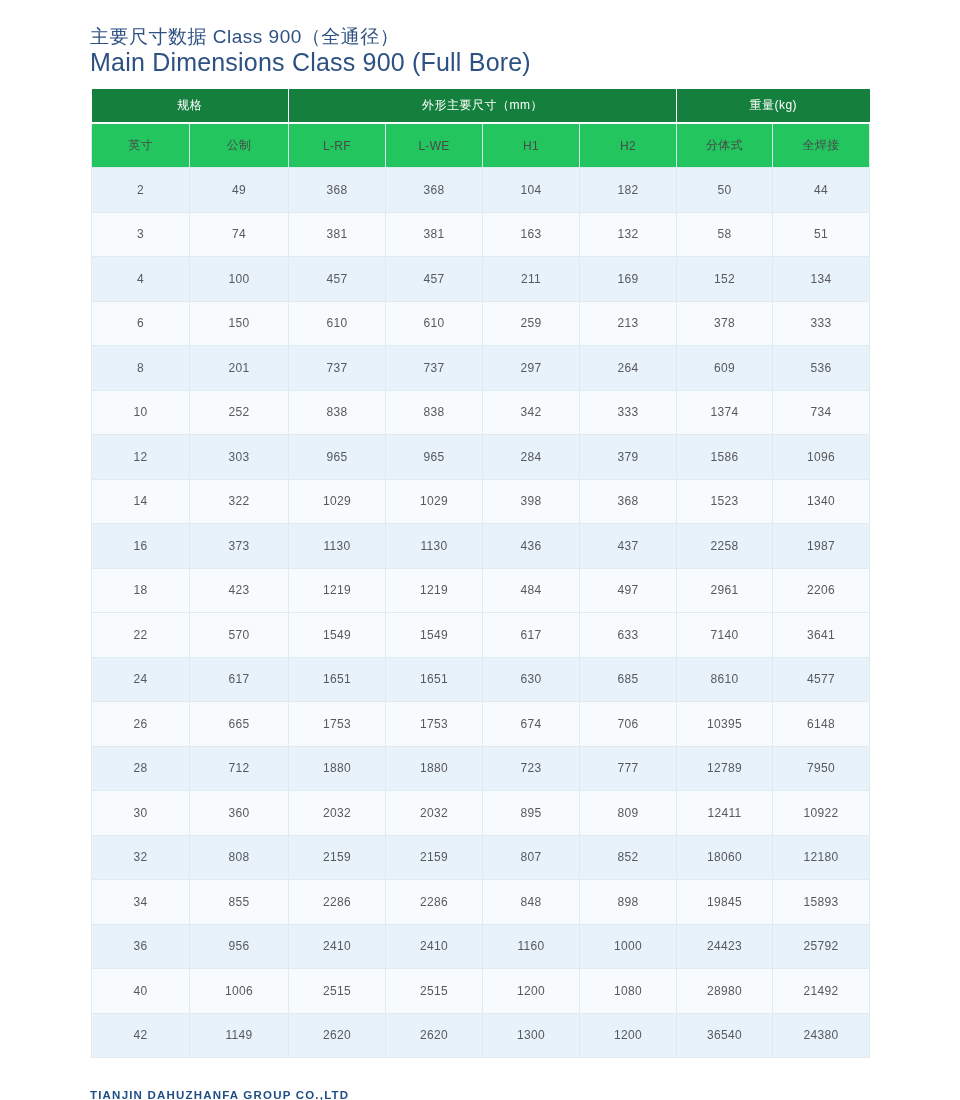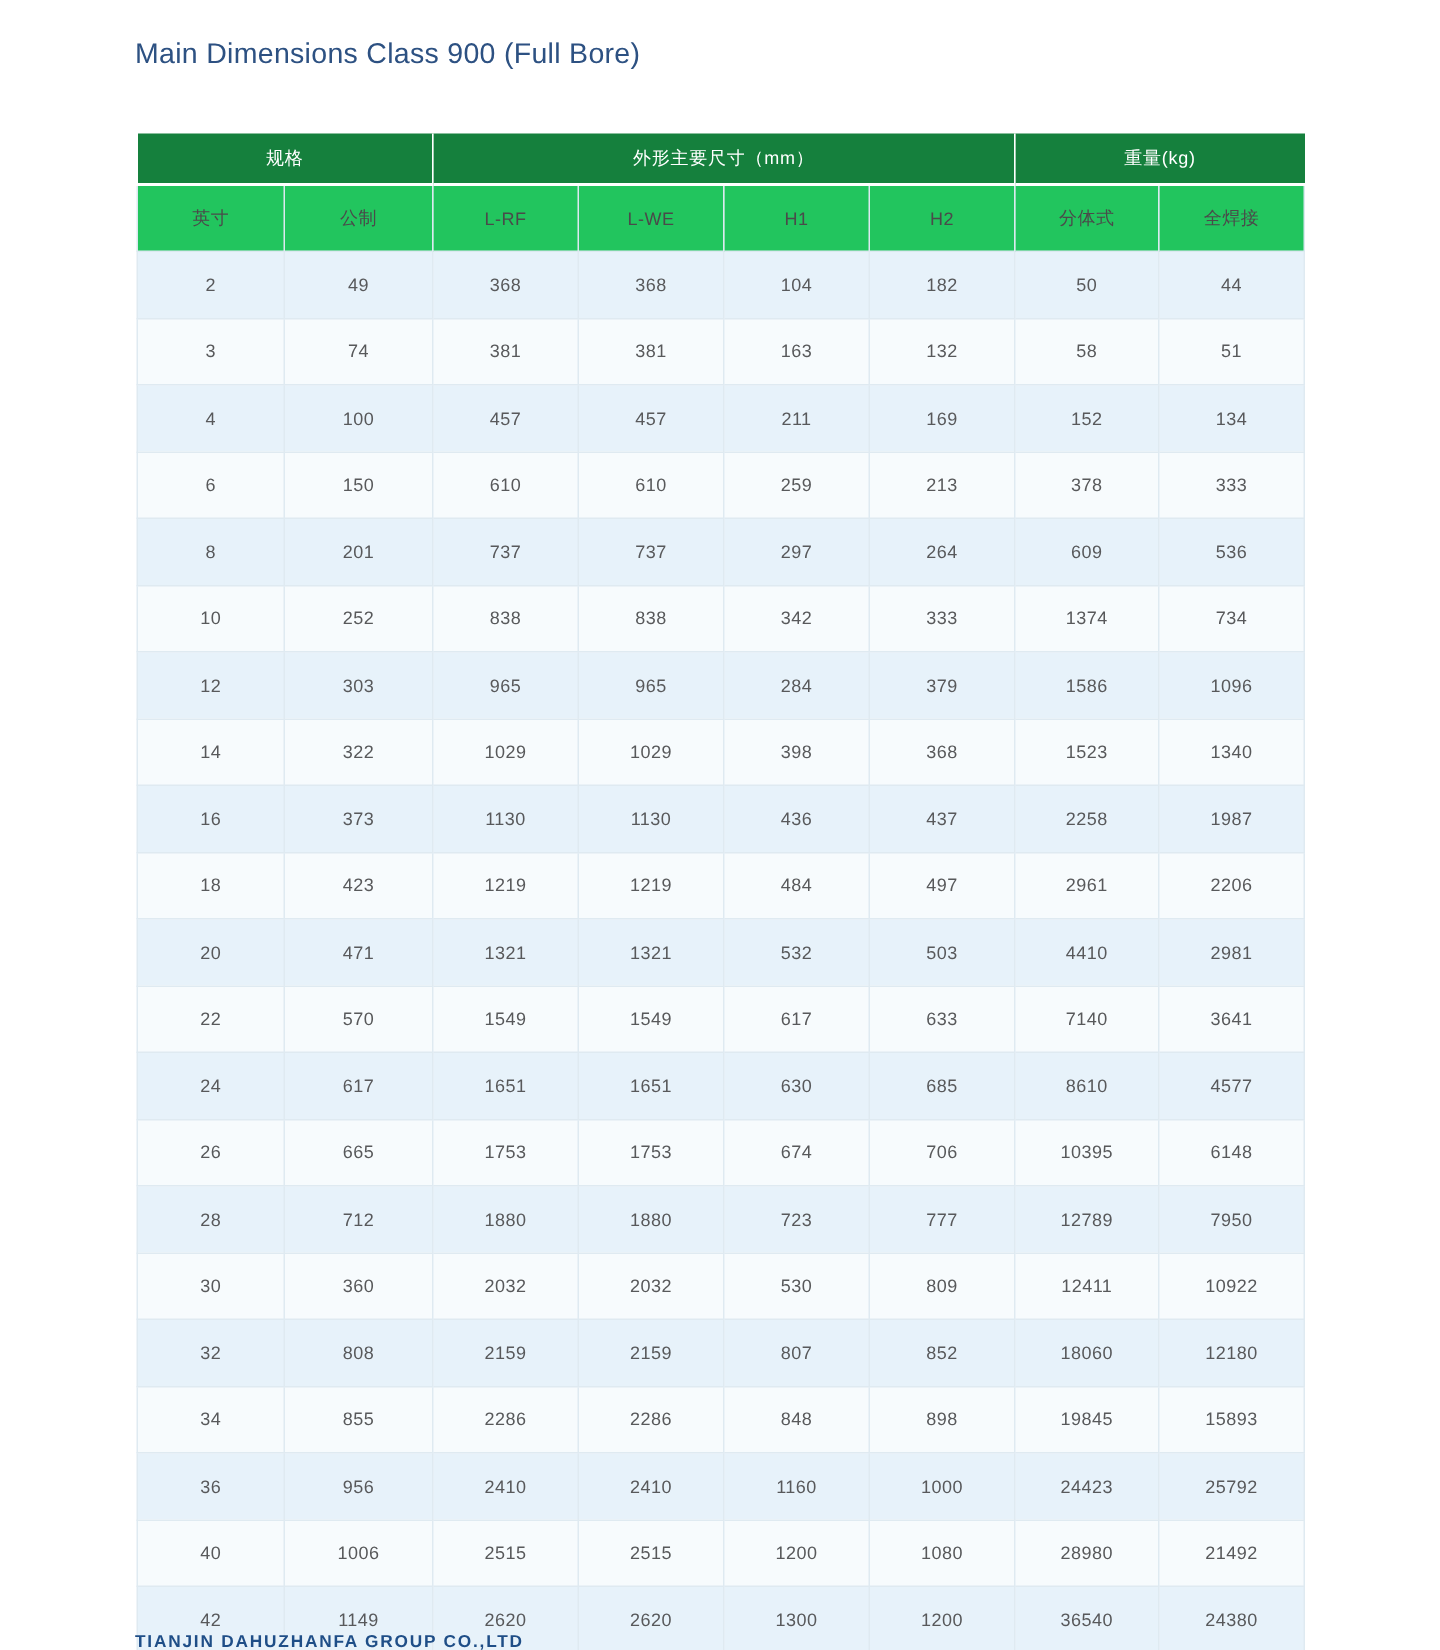--- a/index.html
+++ b/index.html
@@ -27,21 +27,21 @@
     width: 700px;
   }
   .title-cn {
     font-size: 19px;
     line-height: 26px;
     color: #2d5182;
     letter-spacing: 0.5px;
     white-space: nowrap;
   }
   .title-en {
-    font-size: 19px;
+    font-size: 25px;
     line-height: 25px;
     color: #2d5182;
     letter-spacing: 0.2px;
     white-space: nowrap;
   }
 
   .table-wrap {
     position: absolute;
     left: 91px;
     top: 89px;
@@ -117,20 +117,21 @@
     overflow: hidden;
     height: 11px;
   }
 </style>
 </head>
 <body>
 
 <div class="page">
 
   <div class="title-block">
+    <div class="title-cn">主要尺寸数据 Class 900（全通径）</div>
     <div class="title-en">Main Dimensions Class 900 (Full Bore)</div>
   </div>
 
   <div class="table-wrap">
     <table class="dims">
       <colgroup>
         <col class="c-inch">
           <col class="c-metric">
         <col class="c-lrf">
           <col class="c-lwe">
@@ -250,30 +251,20 @@
           <tr class="even">
             <td>18</td>
             <td>423</td>
             <td>1219</td>
             <td>1219</td>
             <td>484</td>
             <td>497</td>
             <td>2961</td>
             <td>2206</td>
           </tr>
-          <tr class="odd">
-            <td>20</td>
-            <td>471</td>
-            <td>1321</td>
-            <td>1321</td>
-            <td>532</td>
-            <td>503</td>
-            <td>4410</td>
-            <td>2981</td>
-          </tr>
           <tr class="even">
             <td>22</td>
             <td>570</td>
             <td>1549</td>
             <td>1549</td>
             <td>617</td>
             <td>633</td>
             <td>7140</td>
             <td>3641</td>
           </tr>
@@ -305,21 +296,21 @@
             <td>723</td>
             <td>777</td>
             <td>12789</td>
             <td>7950</td>
           </tr>
           <tr class="even">
             <td>30</td>
             <td>360</td>
             <td>2032</td>
             <td>2032</td>
-            <td>530</td>
+            <td>895</td>
             <td>809</td>
             <td>12411</td>
             <td>10922</td>
           </tr>
           <tr class="odd">
             <td>32</td>
             <td>808</td>
             <td>2159</td>
             <td>2159</td>
             <td>807</td>

